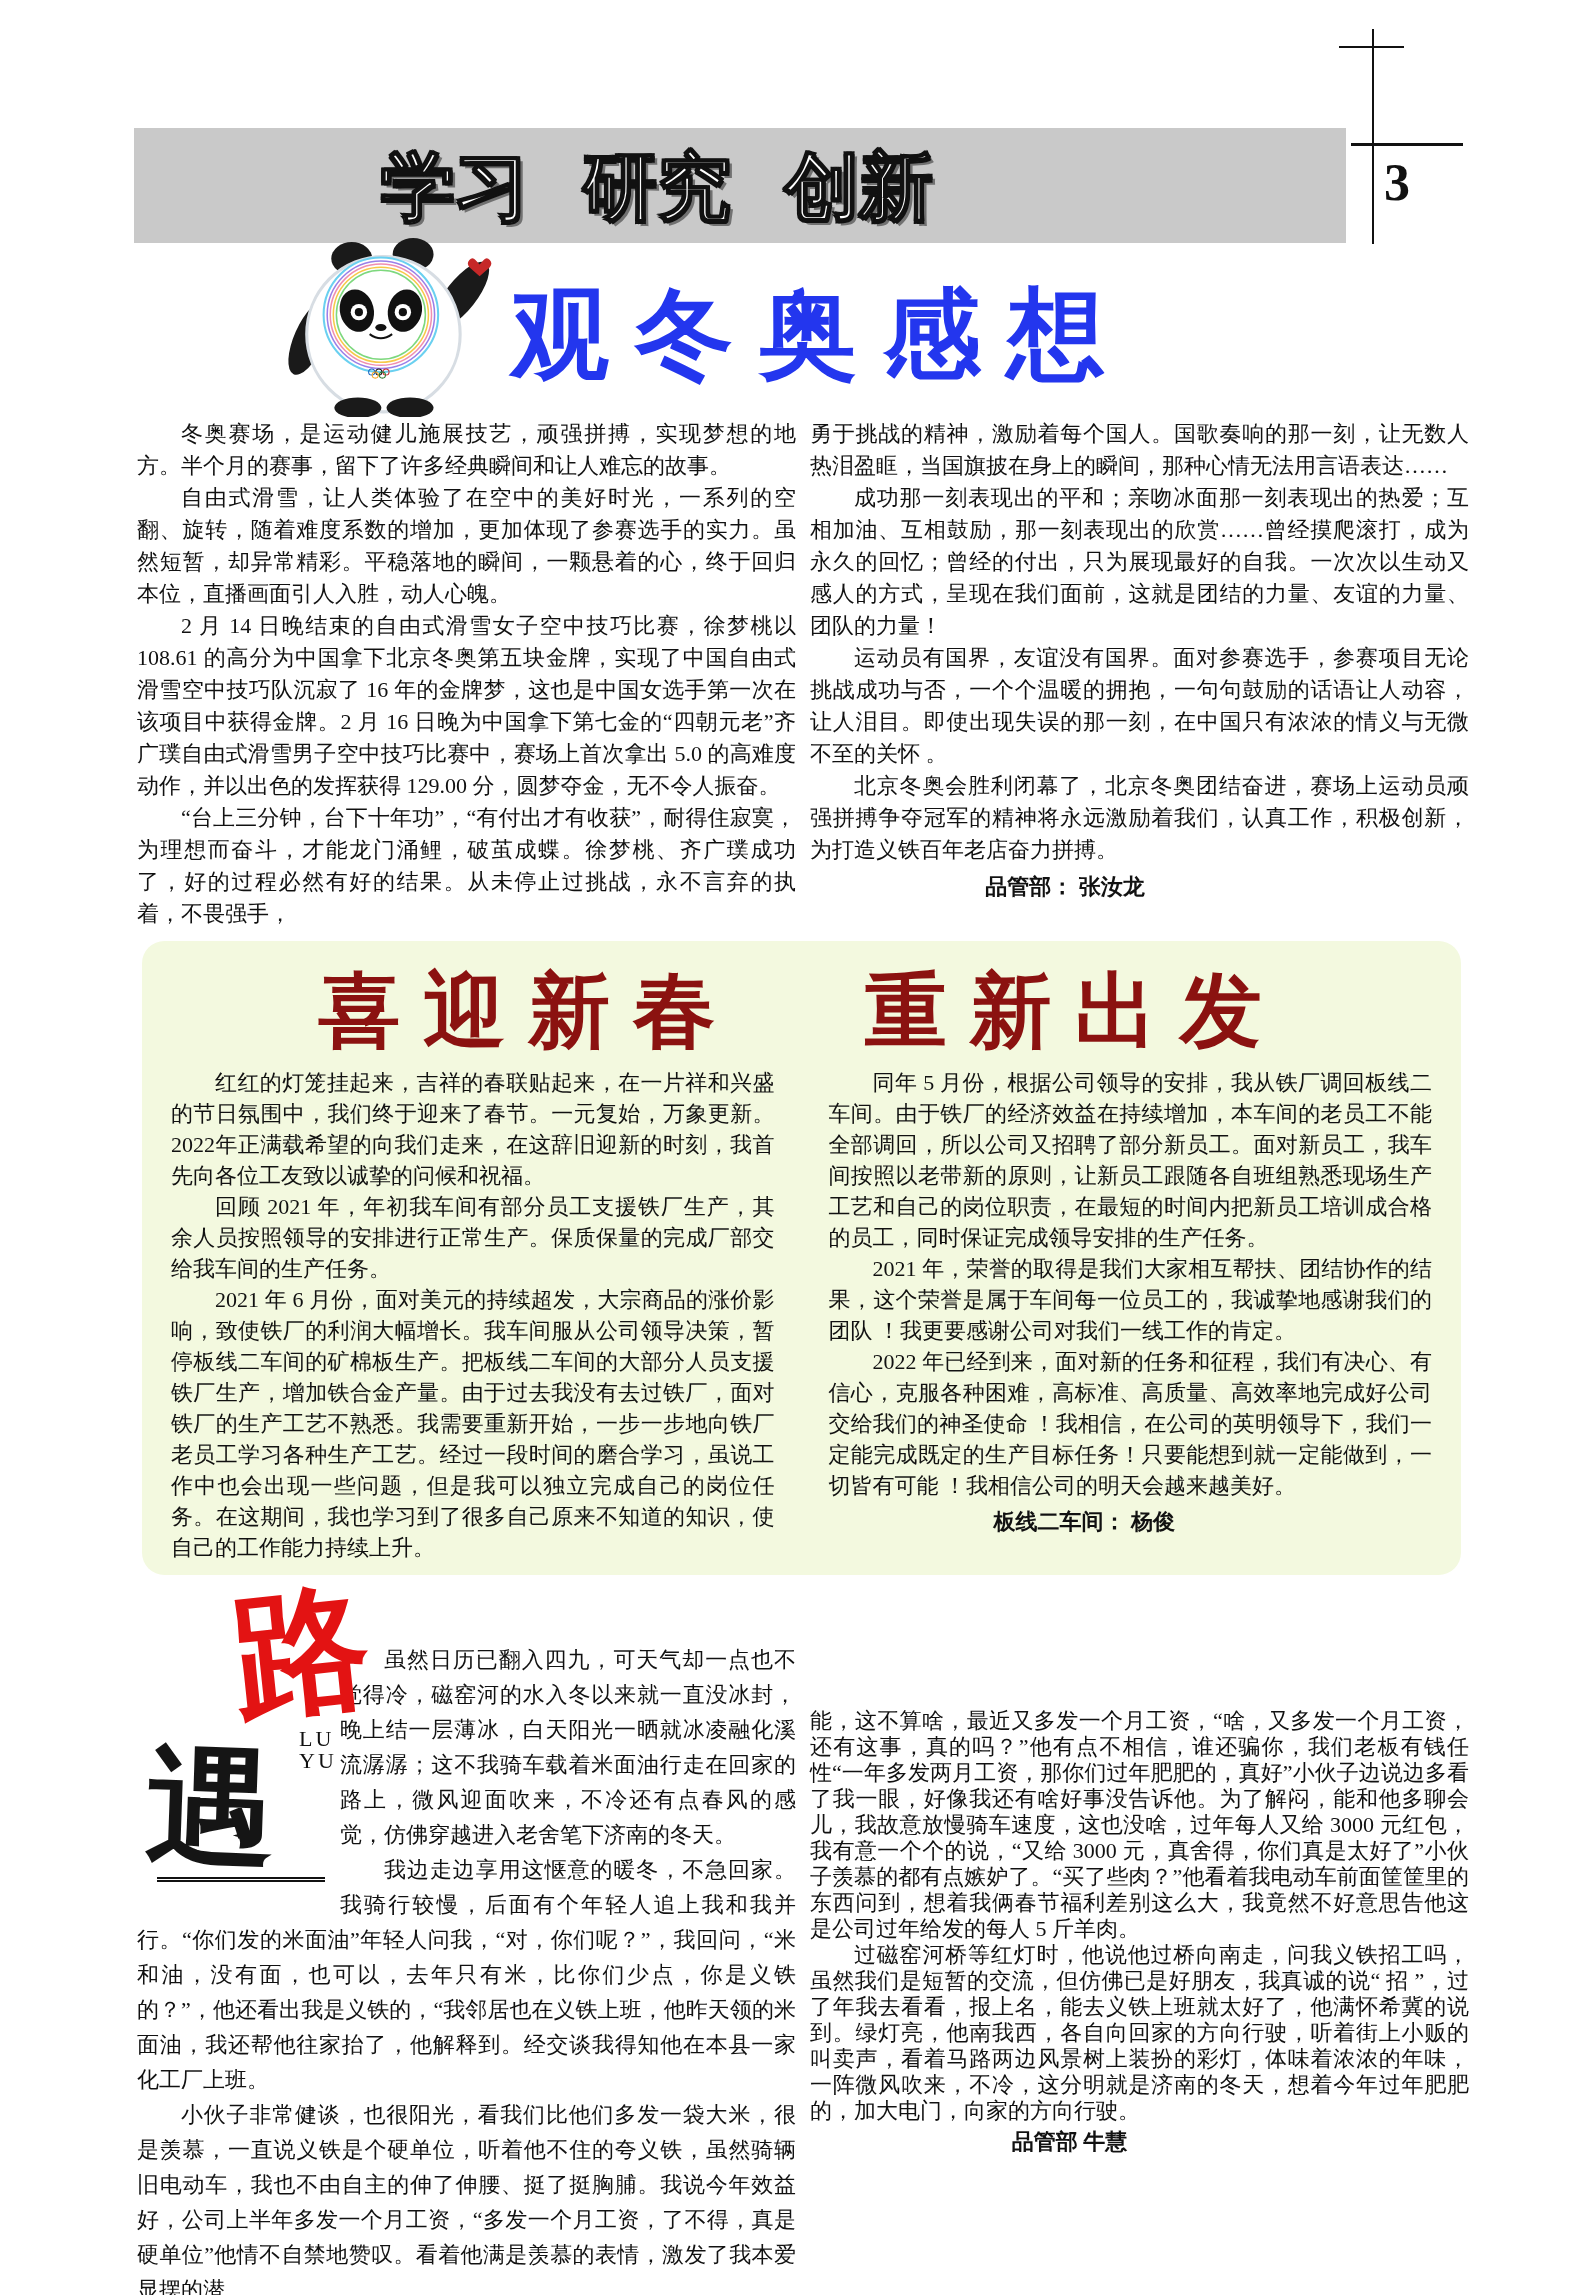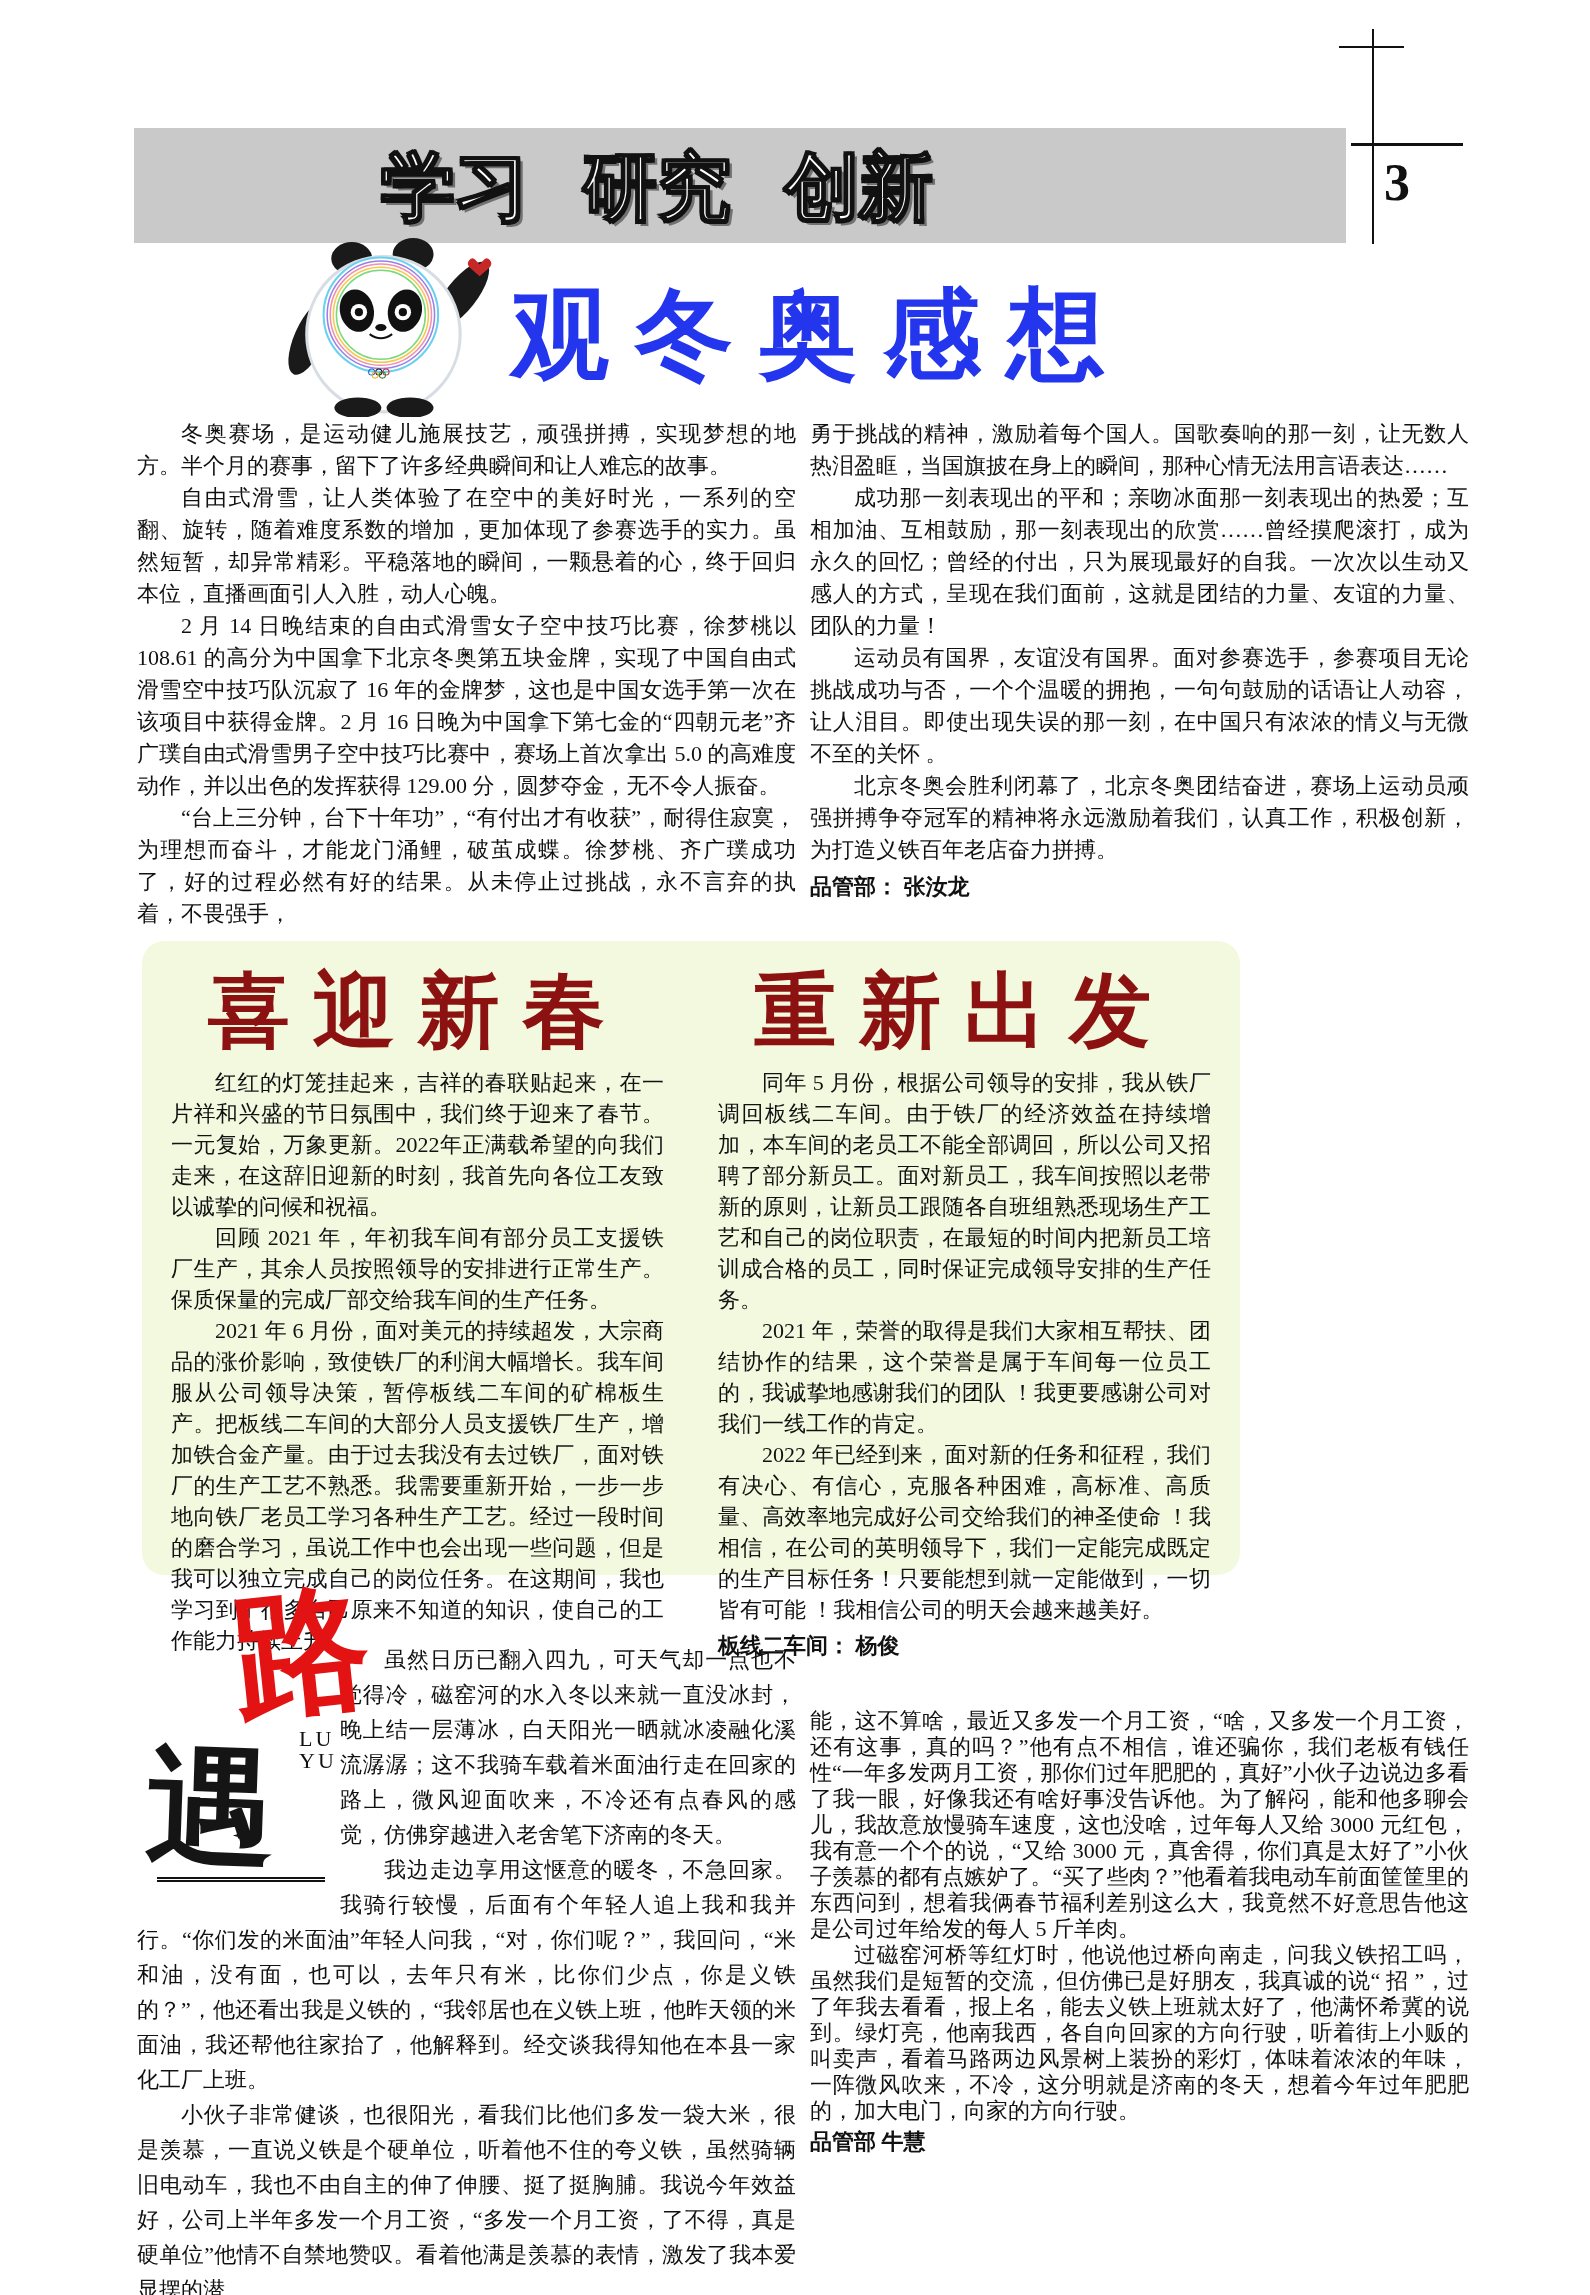--- a/index.html
+++ b/index.html
@@ -21,25 +21,25 @@
 
   
   .mascot{position:absolute;left:274px;top:238px;width:224px;height:179px;}
   .main-title{position:absolute;left:511px;top:285px;font-family:"DejaVu Sans","Liberation Sans",sans-serif;
               font-size:98px;font-weight:900;color:#2336EE;letter-spacing:26px;line-height:1;white-space:nowrap;text-align:right;}
   .col{position:absolute;width:659px;font-size:22px;line-height:32px;text-align:justify;}
   .col p{margin:0;text-indent:2em;}
   .no-first-indent p:first-child{text-indent:0;}
   .a1-left{left:137px;top:418px;}
   .a1-right{left:810px;top:418px;}
-  .byline{font-weight:bold;text-align:left;text-indent:0 !important;margin-top:5px !important;}
+  .byline{font-weight:bold;text-align:center;text-indent:0 !important;margin-top:5px !important;}
   .a1-right .byline{padding-right:149px;}
 
   
-  .green-box{position:absolute;left:142px;top:941px;width:1098px;height:634px;background:#F3F9DF;
+  .green-box{position:absolute;left:142px;top:941px;width:1319px;height:634px;background:#F3F9DF;
              border-radius:22.4px;box-sizing:border-box;}
   .green-title{margin-top:29px;text-align:center;color:#8B1210;font-weight:900;
                font-family:"DejaVu Sans","Liberation Sans",sans-serif;font-size:82px;letter-spacing:23px;line-height:1;}
   .green-title .t2{margin-left:75px;}
   .green-cols{display:flex;gap:54px;padding:0 29px;margin-top:15px;}
   .green-col{flex:1;font-size:22px;line-height:31px;text-align:justify;}
   .green-col p{margin:0;text-indent:2em;}
   .green-col .byline{padding-right:92px;}
 
   

